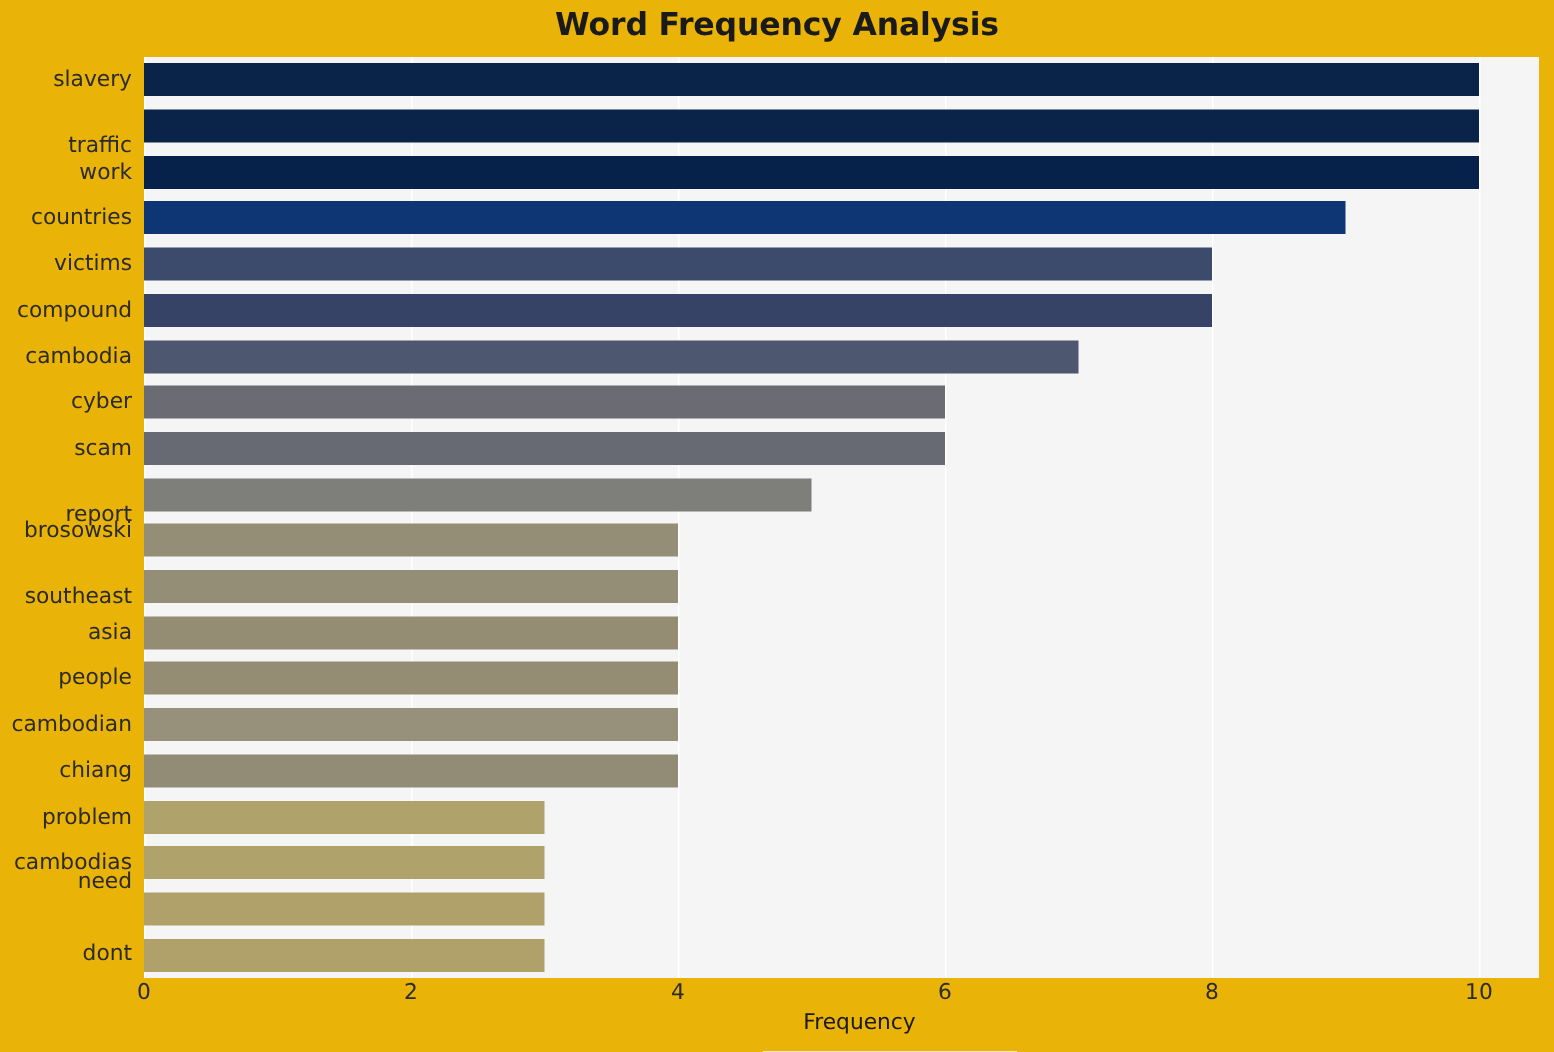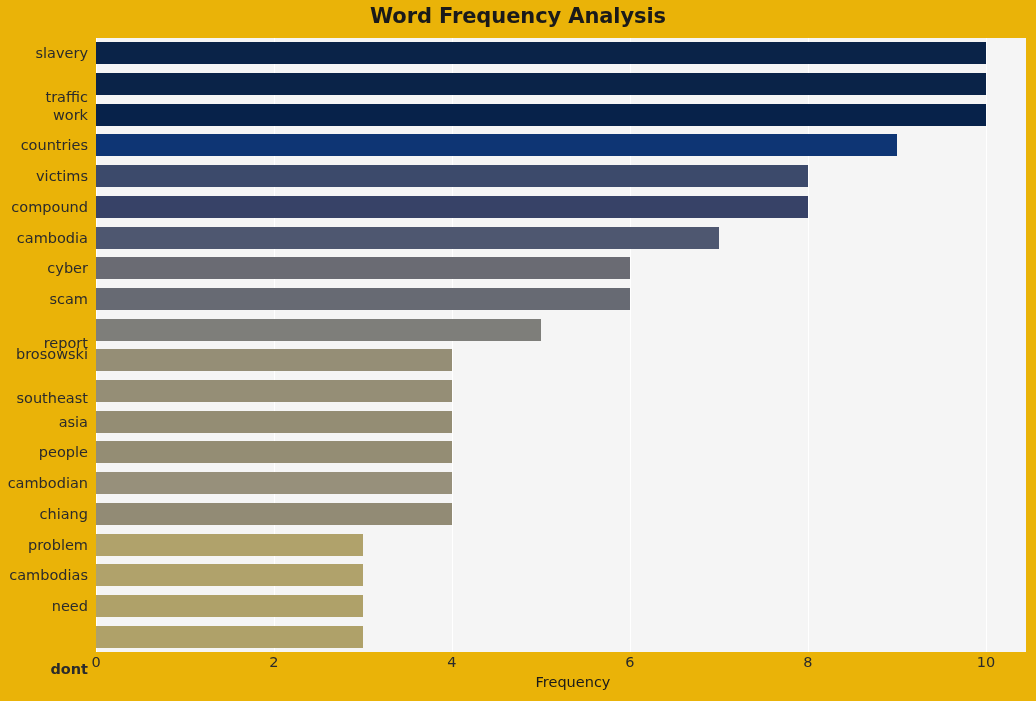--- a/index.html
+++ b/index.html
@@ -206,22 +206,22 @@
       <div class="y-tick-label" style="top: 249.95px;">scam</div>
       <div class="y-tick-label" style="top: 280.65px; margin-top: 24px;">brosowski</div>
       <div class="y-tick-label" style="top: 294px;">report</div>
       <div class="y-tick-label" style="top: 349px;">southeast</div>
       <div class="y-tick-label" style="top: 372.75px;">asia</div>
       <div class="y-tick-label" style="top: 403.45px;">people</div>
       <div class="y-tick-label" style="top: 434.15px;">cambodian</div>
       <div class="y-tick-label" style="top: 464.85px; margin-left: 28px;">chiang</div>
       <div class="y-tick-label" style="top: 495.55px;">problem</div>
       <div class="y-tick-label" style="top: 526.25px; text-align: right;">cambodias</div>
-      <div class="y-tick-label" style="top: 557px;">need</div>
-      <div class="y-tick-label" style="top: 620px; font-weight: bold;">dont</div>
+      <div class="y-tick-label" style="top: 539px;">need</div>
+      <div class="y-tick-label" style="top: 587px;">dont</div>
     </div>
 
   <div id="x-axis-labels">
       <div class="x-tick-label" style="left: 96px;">0</div>
       <div class="x-tick-label" style="left: 273.99px;">2</div>
       <div class="x-tick-label" style="left: 451.981px;">4</div>
       <div class="x-tick-label" style="left: 629.971px;">6</div>
       <div class="x-tick-label" style="left: 807.962px;">8</div>
       <div class="x-tick-label" style="left: 985.952px;">10</div>
     </div>

